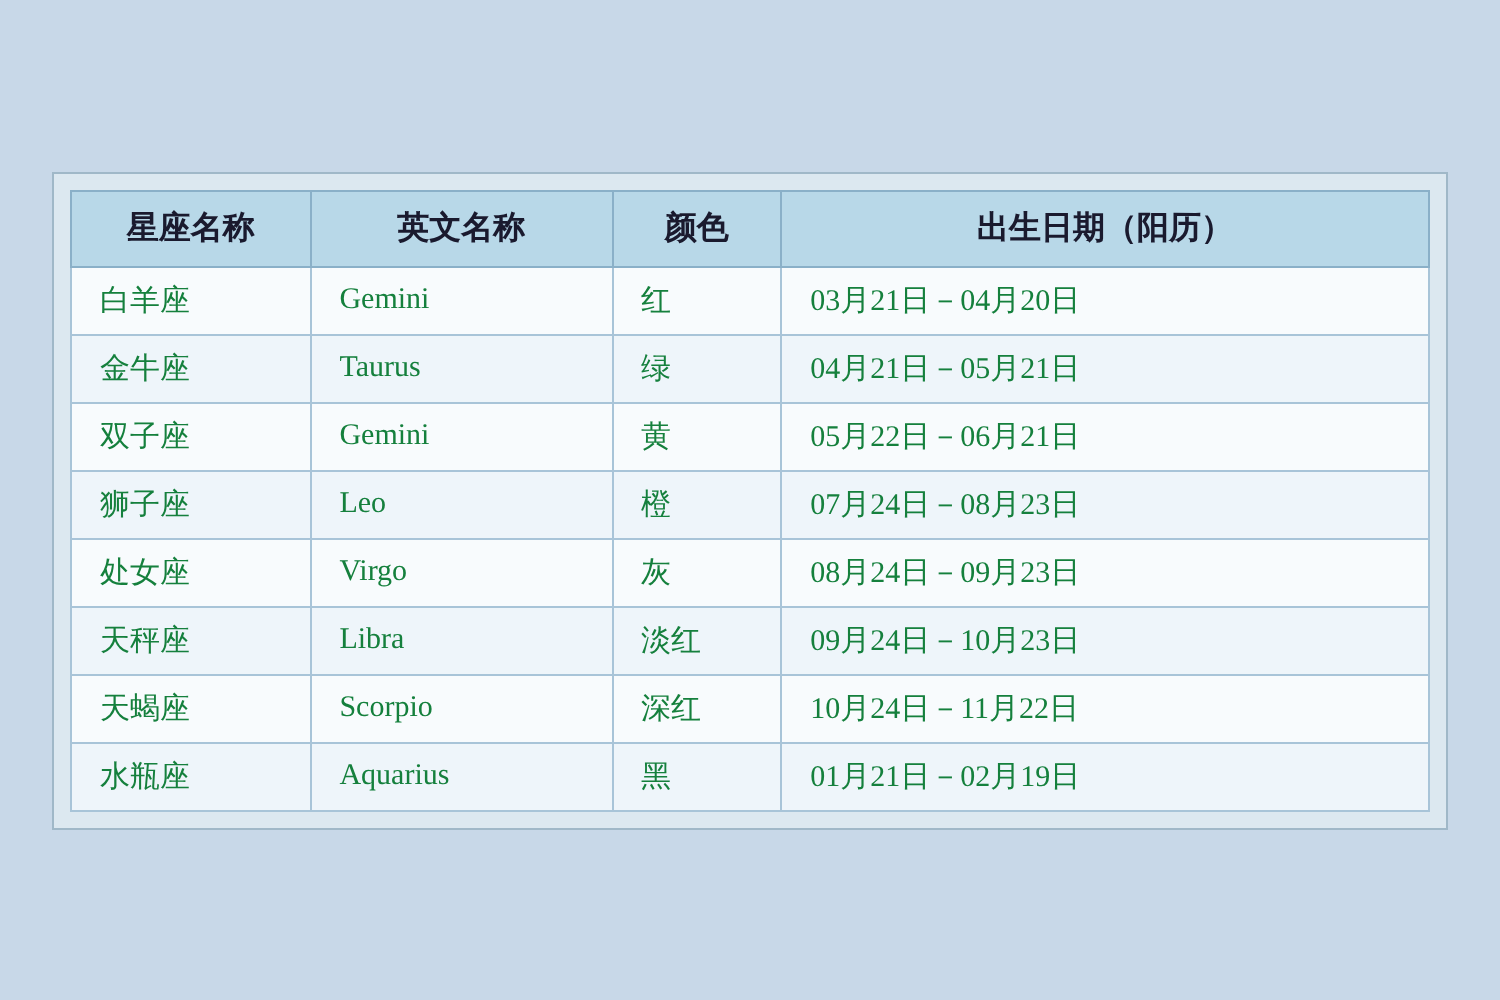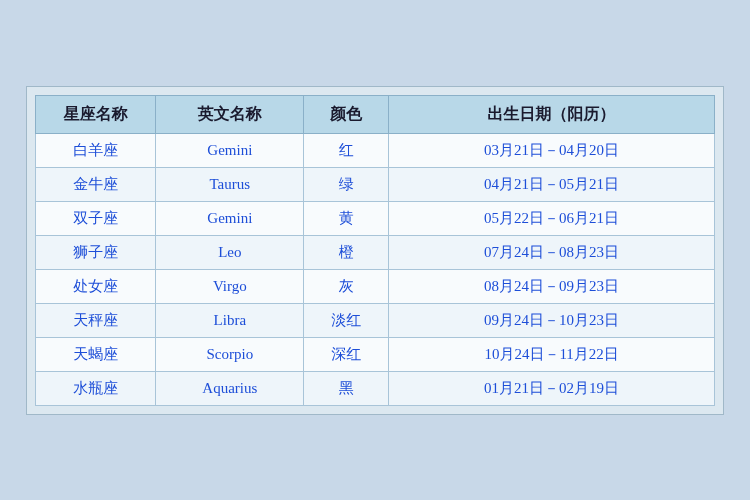--- a/index.html
+++ b/index.html
@@ -36,24 +36,24 @@
       border: 1px solid #8ab0c8;
       padding: 8px 14px;
       text-align: center;
       font-size: 16px;
       font-weight: bold;
       color: #1a1a2e;
     }
 
     td {
       border: 1px solid #a8c4d8;
-      padding: 7px 0;
-      text-align: center;
+      padding: 7px 14px;
+      text-align: left;
       font-size: 15px;
-      color: #1d4ed8;
+      color: #15803d;
       background-color: #f8fbfd;
     }
 
     tr:nth-child(even) td {
       background-color: #eef5fa;
     }
 
     .col-cn { width: 130px; }
     .col-en { width: 160px; margin-left: 20px; }
     .col-color { width: 90px; }

